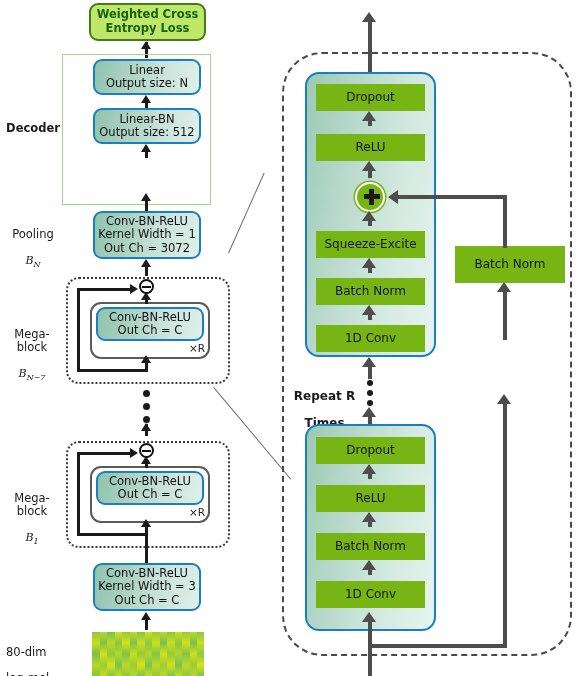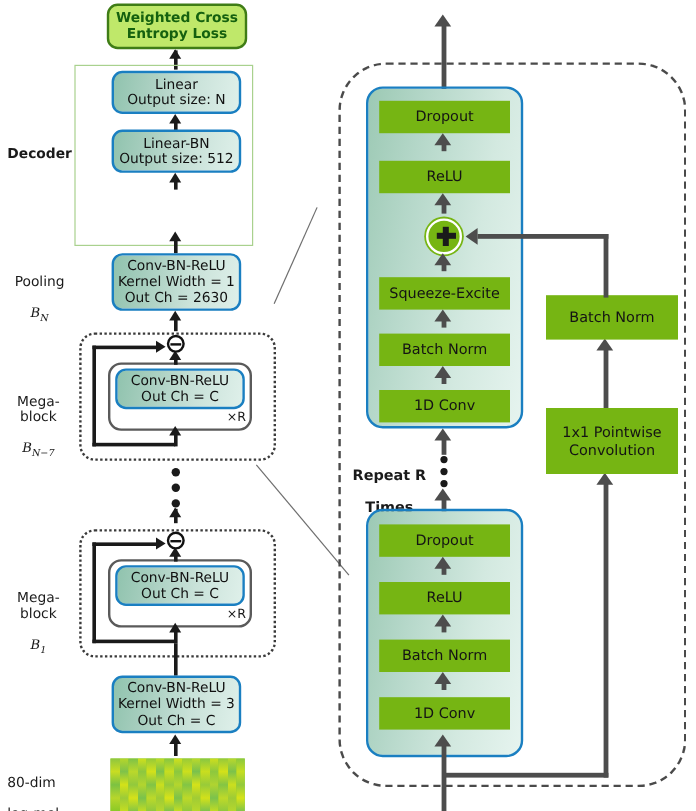--- a/index.html
+++ b/index.html
@@ -117,21 +117,21 @@
   <div class="arrowup" style="left:141px;top:193px;"></div>
 
   <div class="lbl" style="left:4px;top:215px;width:58px;font-size:11.5px;">
     <span>Pooling</span><br>
     <i style="font-family:'DejaVu Serif',serif;font-style:italic;font-size:11px;">B</i><sub style="font-family:'DejaVu Serif',serif;font-style:italic;font-size:8px;">N</sub>
   </div>
 
   <div class="bluebox" style="left:93px;top:211px;width:108px;height:48px;font-size:11.5px;">
     <span>Conv-BN-ReLU</span>
     <span>Kernel Width = 1</span>
-    <span>Out Ch = 2630</span>
+    <span>Out Ch = 3072</span>
   </div>
   <div class="vline" style="left:145px;top:263px;width:3px;height:13px;"></div>
   <div class="arrowup" style="left:141px;top:259px;"></div>
 
   <div class="dotted-frame" style="left:66px;top:277px;width:164px;height:107px;"></div>
   <div class="lbl" style="left:0px;top:315px;width:64px;font-size:11.5px;">
     <span>Mega-block</span><br>
     <i style="font-family:'DejaVu Serif',serif;font-style:italic;font-size:11px;">B</i><sub style="font-family:'DejaVu Serif',serif;font-style:italic;font-size:8px;">N−7</sub>
   </div>
 
@@ -314,24 +314,20 @@
     <span>1D Conv</span>
   </div>
 
   <div class="vline g" style="left:368px;top:620px;width:4px;height:56px;"></div>
   <div class="arrowup g big" style="left:362px;top:612px;"></div>
 
   <div class="hline g" style="left:370px;top:644px;width:137px;height:4px;"></div>
   <div class="vline g" style="left:503px;top:402px;width:4px;height:246px;"></div>
   <div class="arrowup g big" style="left:497px;top:394px;"></div>
 
-  <div class="greenbox" style="left:455px;top:340px;width:110px;height:55px;font-size:12px;flex-direction:column;">
-    <span>1x1 Pointwise</span>
-    <span>Convolution</span>
-  </div>
 
   <div class="vline g" style="left:503px;top:290px;width:4px;height:50px;"></div>
   <div class="arrowup g big" style="left:497px;top:282px;"></div>
 
   <div class="greenbox" style="left:455px;top:246px;width:110px;height:37px;font-size:12px;">
     <span>Batch Norm</span>
   </div>
 
   <div class="vline g" style="left:503px;top:195px;width:4px;height:53px;"></div>
 

